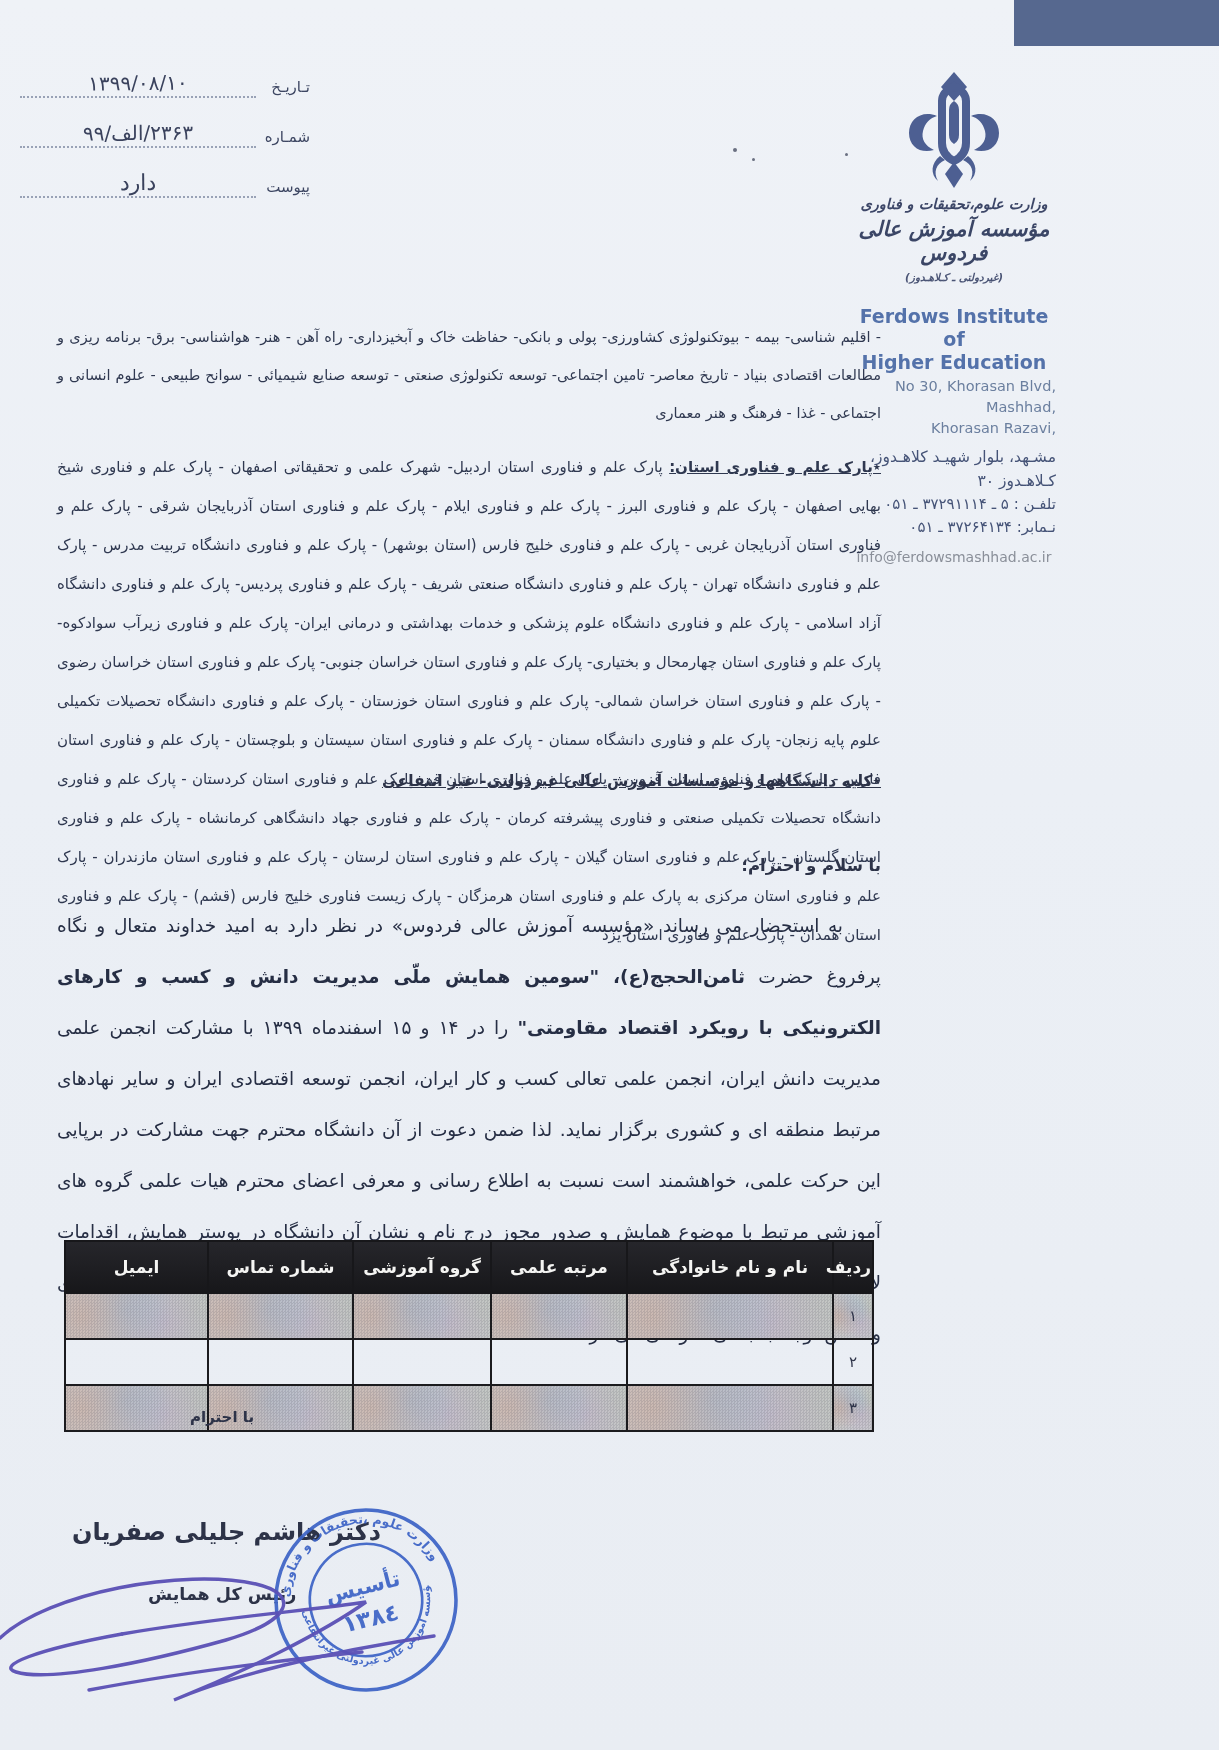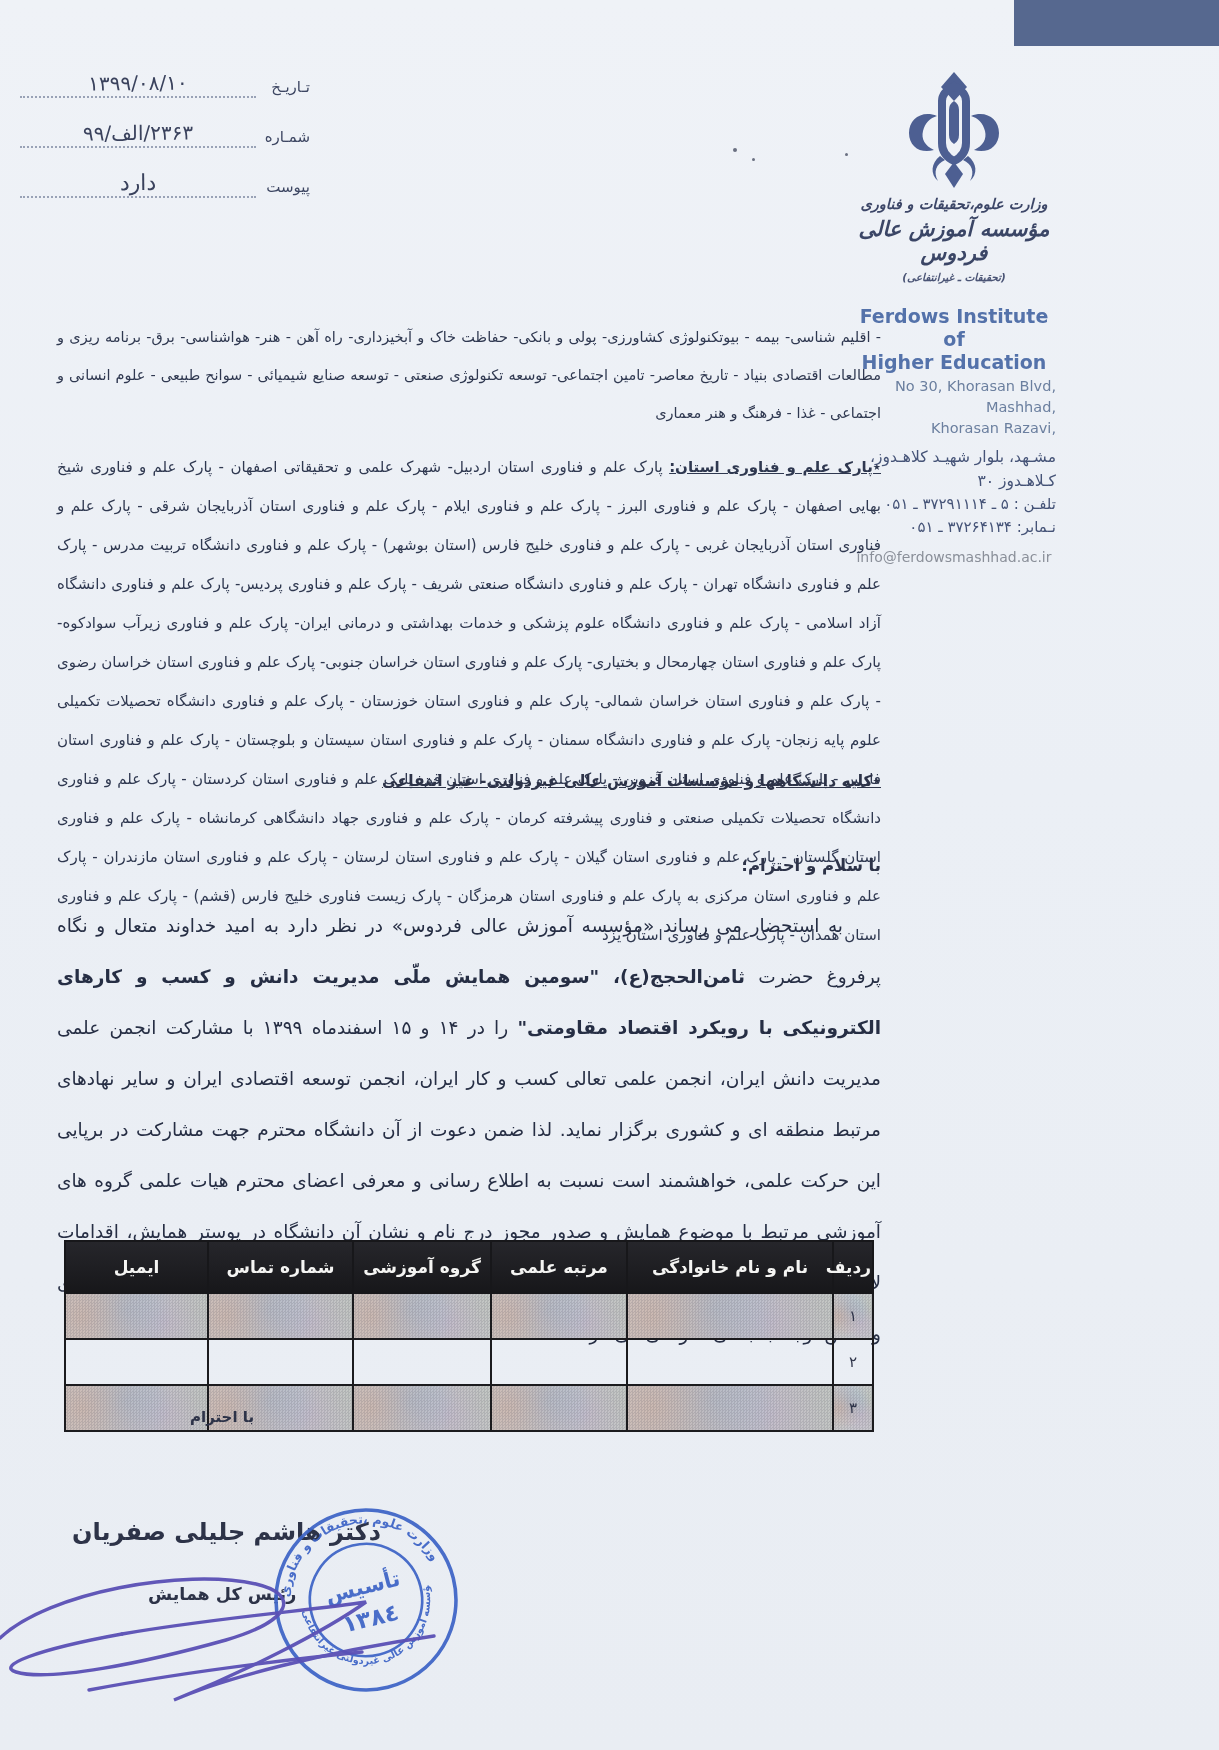--- a/index.html
+++ b/index.html
@@ -104,21 +104,21 @@
         <path d="M45 40 Q45 34 50 31 Q55 34 55 40 L55 65 Q55 71 50 74 Q45 71 45 65 Z"></path>
         <path d="M33 46 C18 40 5 49 5 63 C5 77 17 84 30 80 C21 76 17 69 19 61 C21 53 26 48 33 46 Z"></path>
         <path d="M67 46 C82 40 95 49 95 63 C95 77 83 84 70 80 C79 76 83 69 81 61 C79 53 74 48 67 46 Z"></path>
         <path d="M36 86 C27 93 26 104 34 111 C29 102 32 94 41 90 Z"></path>
         <path d="M64 86 C73 93 74 104 66 111 C71 102 68 94 59 90 Z"></path>
         <path d="M50 92 L59 104 L50 118 L41 104 Z"></path>
       </g>
     </svg>
     <div class="cal-ministry">وزارت علوم،تحقیقات و فناوری</div>
     <div class="cal-institute">مؤسسه آموزش عالی فردوس</div>
-    <div class="cal-note">(تحقیقات ـ غیرانتفاعی)</div>
+    <div class="cal-note">(غیردولتی ـ کـلاهـدوز)</div>
     <div class="en-name">
       <div>Ferdows Institute of</div>
       <div>Higher Education</div>
     </div>
     <div class="en-addr">
       <div>No 30, Khorasan Blvd,</div>
       <div>Mashhad,</div>
       <div>Khorasan Razavi,</div>
     </div>
     <div class="fa-addr">

